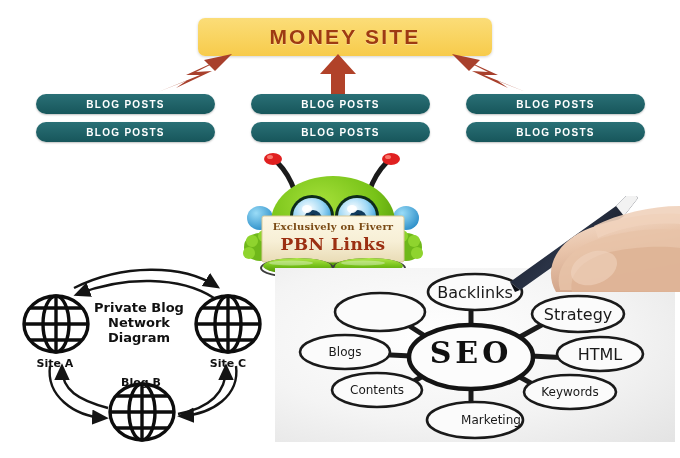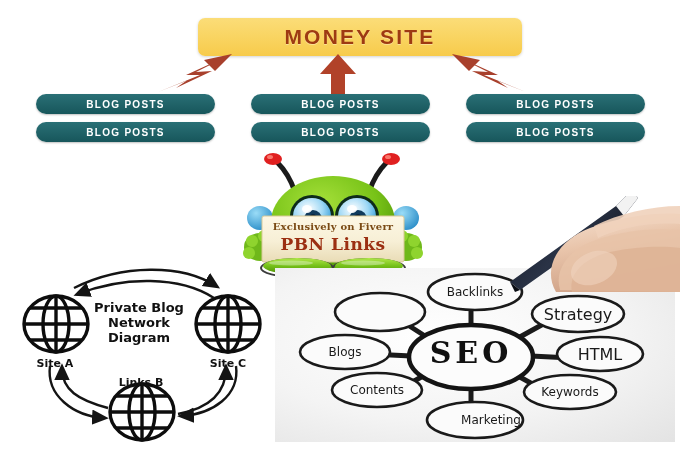--- a/index.html
+++ b/index.html
@@ -5,21 +5,21 @@
 <style>
   html,body{margin:0;padding:0;background:#ffffff;}
   body{width:680px;height:458px;overflow:hidden;
        font-family:"Liberation Sans","DejaVu Sans",sans-serif;
        position:relative;}
 
   .stage{position:absolute;left:0;top:0;width:680px;height:458px;background:#fff;}
 
   
   .money-site{
-    position:absolute;left:198px;top:18px;width:324px;height:38px;
+    position:absolute;left:198px;top:18px;width:294px;height:38px;
     background:#f9d45f;
     background:linear-gradient(#fbdd78,#f7cb4b);
     border-radius:7px;
     box-shadow:0 1px 3px rgba(0,0,0,.18);
     display:flex;align-items:center;justify-content:center;
   }
   .money-site span{
     color:#9e3a12;
     font-weight:bold;
     font-size:21px;
@@ -280,21 +280,21 @@
       <path d="M224,100 C228,130 200,148 170,150" stroke="#141414" stroke-width="2.4" fill="none" marker-end="url(#ah)"></path>
     </svg>
 
     <div class="pbn-label pbn-title">
       <div>Private Blog</div>
       <div>Network</div>
       <div>Diagram</div>
     </div>
     <div class="pbn-label lbl-a">Site A</div>
     <div class="pbn-label lbl-c">Site C</div>
-    <div class="pbn-label lbl-b">Links B</div>
+    <div class="pbn-label lbl-b">Blog B</div>
   </div>
 
   <div class="seo-photo">
     <svg width="400" height="174" viewBox="0 0 400 174">
 
       <g stroke="#1a1a1a" stroke-width="5" stroke-linecap="round">
         <line x1="196" y1="62" x2="196" y2="36"></line>
         <line x1="243" y1="70" x2="272" y2="54"></line>
         <line x1="256" y1="88" x2="296" y2="90"></line>
         <line x1="243" y1="108" x2="272" y2="124"></line>
@@ -312,21 +312,21 @@
         <ellipse cx="325" cy="86" rx="43" ry="17"></ellipse>
         <ellipse cx="295" cy="124" rx="46" ry="17"></ellipse>
         <ellipse cx="200" cy="152" rx="48" ry="18"></ellipse>
         <ellipse cx="102" cy="122" rx="45" ry="17"></ellipse>
         <ellipse cx="70" cy="84" rx="45" ry="17"></ellipse>
         <ellipse cx="105" cy="44" rx="45" ry="19"></ellipse>
       </g>
     </svg>
 
     
-    <div class="seo-node" style="left:153px;top:10px;width:94px;height:28px;font-size:12px;">Backlinks</div>
+    <div class="seo-node" style="left:153px;top:10px;width:94px;height:28px;font-size:16px;">Backlinks</div>
     <div class="seo-node" style="left:257px;top:32px;width:92px;height:28px;font-size:16px;">Strategy</div>
     <div class="seo-node" style="left:282px;top:73px;width:86px;height:26px;font-size:16px;">HTML</div>
     <div class="seo-node" style="left:249px;top:111px;width:92px;height:26px;font-size:12px;">Keywords</div>
     <div class="seo-node" style="left:152px;top:139px;width:96px;height:26px;font-size:12px;margin-left:16px;">Marketing</div>
     <div class="seo-node" style="left:57px;top:109px;width:90px;height:26px;font-size:12px;">Contents</div>
     <div class="seo-node" style="left:25px;top:71px;width:90px;height:26px;font-size:12px;">Blogs</div>
 
     
     <div class="seo-center">
       <span>SEO</span>

